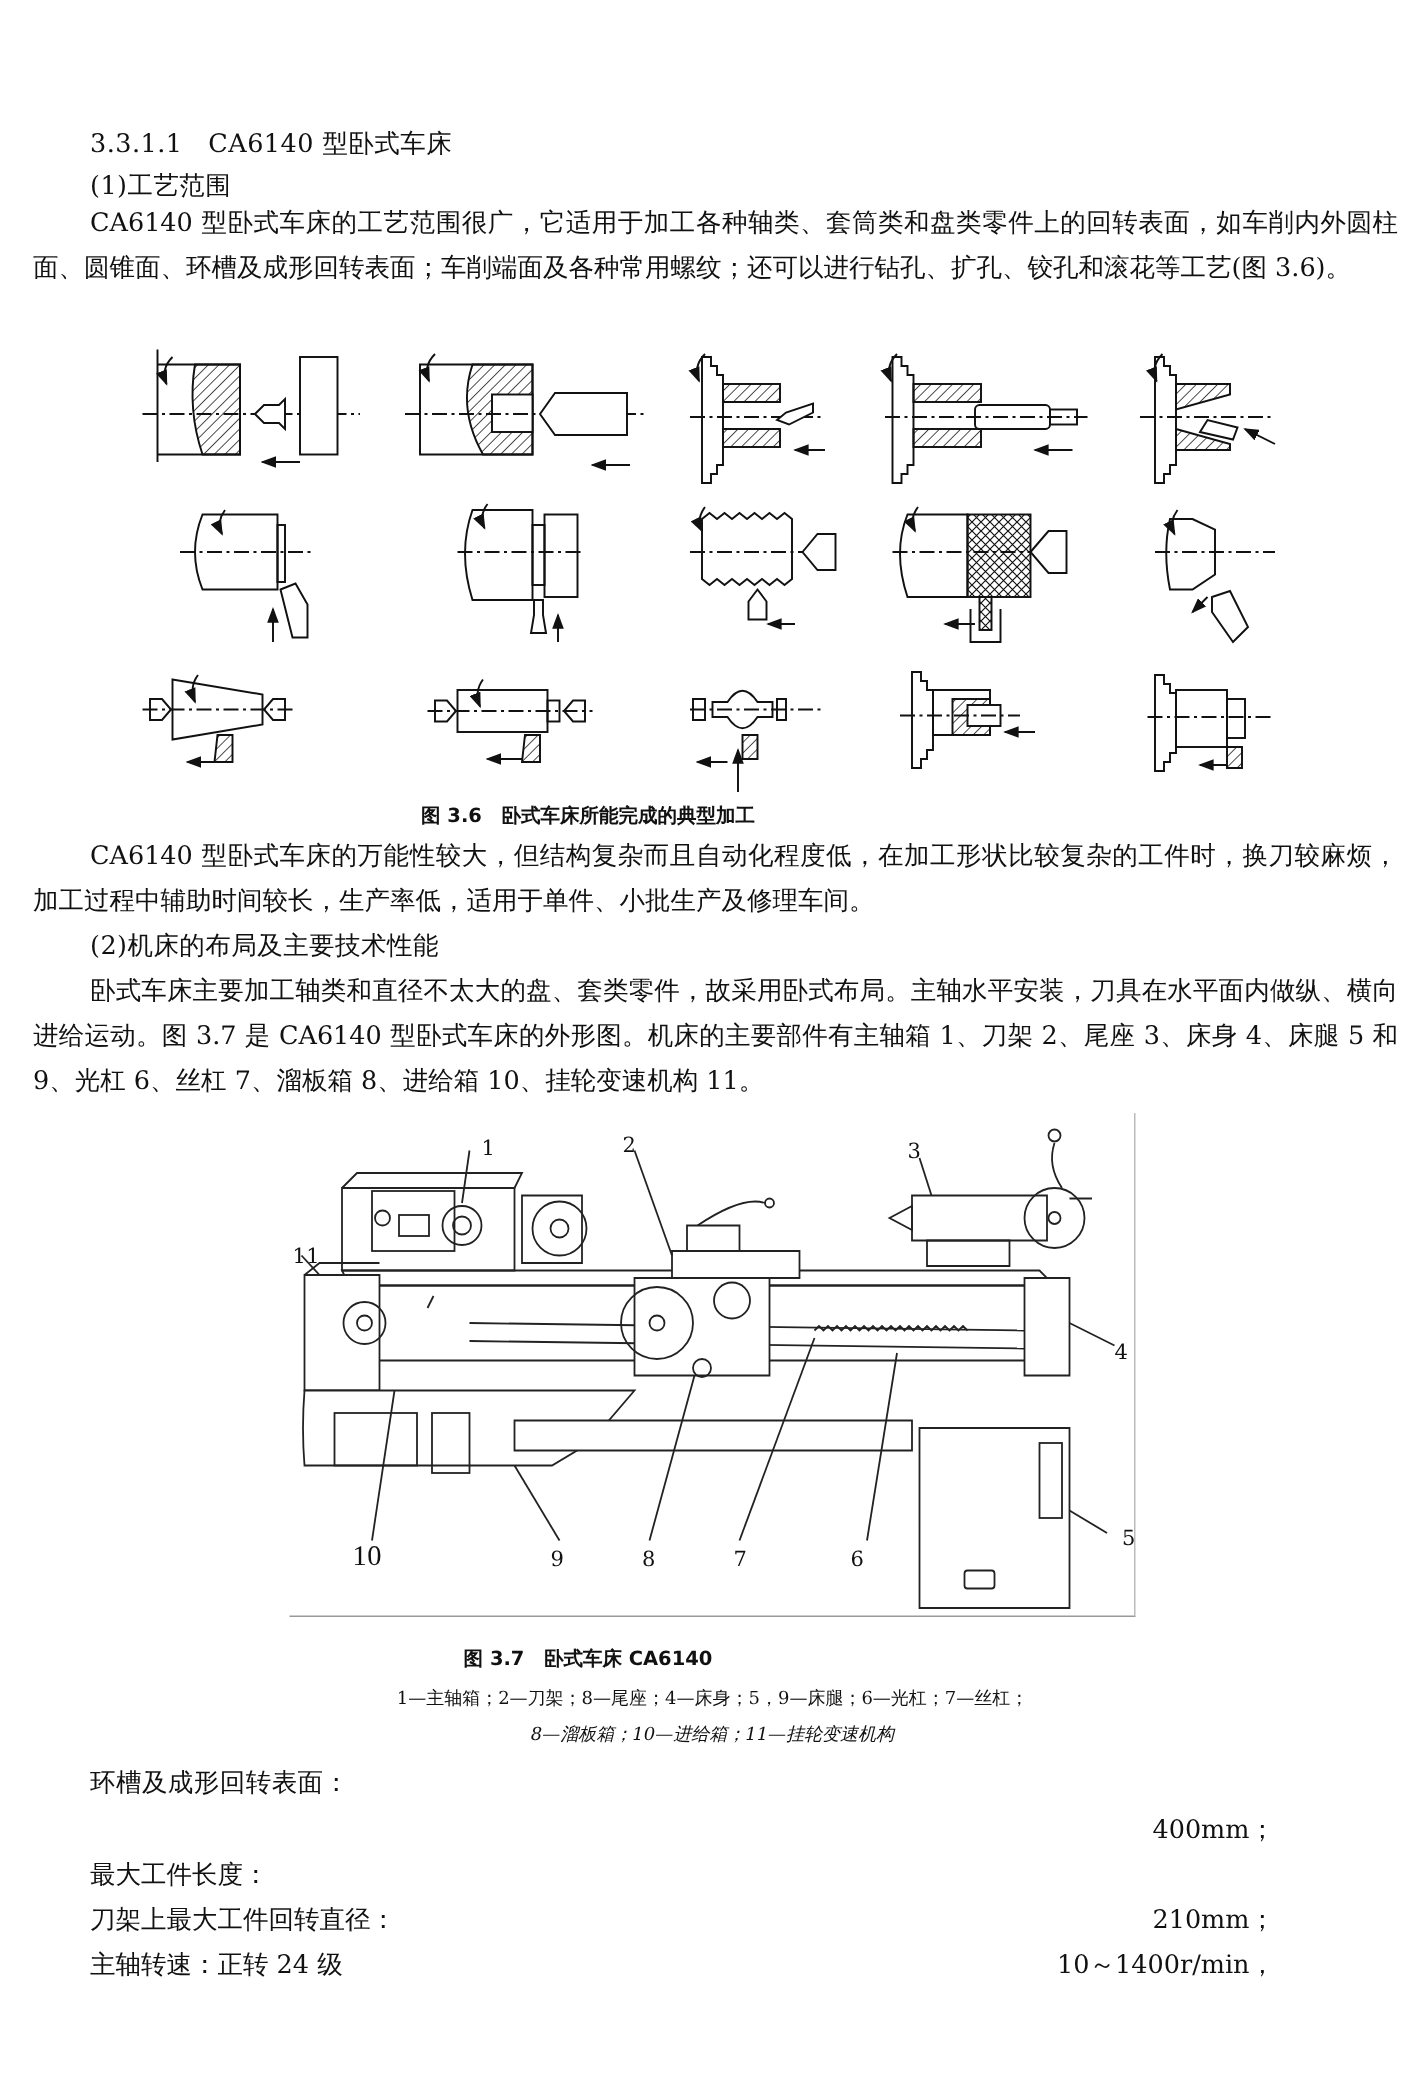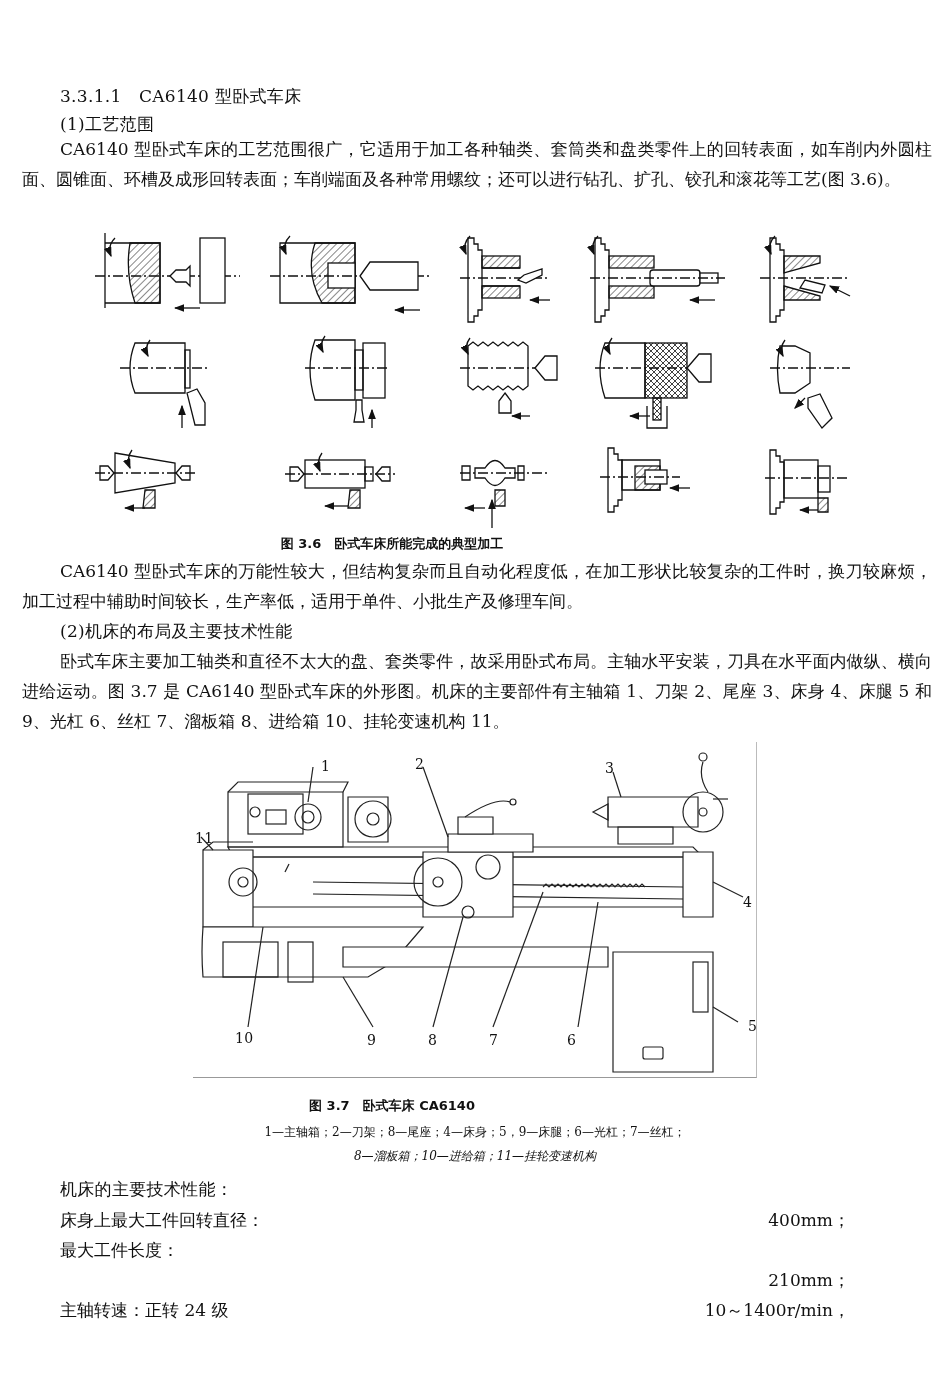--- a/index.html
+++ b/index.html
@@ -258,35 +258,35 @@
   </svg>
   <div class="line" style="left:128px; top:12px; font-size:14px;">1</div>
   <div class="line" style="left:222px; top:10px; font-size:14px;">2</div>
   <div class="line" style="left:412px; top:14px; font-size:14px;">3</div>
   <div class="line" style="left:550px; top:148px; font-size:14px;">4</div>
   <div class="line" style="left:555px; top:272px; font-size:14px;">5</div>
   <div class="line" style="left:374px; top:286px; font-size:14px;">6</div>
   <div class="line" style="left:296px; top:286px; font-size:14px;">7</div>
   <div class="line" style="left:235px; top:286px; font-size:14px;">8</div>
   <div class="line" style="left:174px; top:286px; font-size:14px;">9</div>
-  <div class="line" style="left:42px; top:284px; font-size:14px;">10</div>
+  <div class="line" style="left:42px; top:284px; font-size:19px;font-family:Liberation Serif, serif;">10</div>
   <div class="line" style="left:2px; top:84px; font-size:14px;">11</div>
 </div>
 
 <div class="caption" style="top:1097px;">图 3.7　卧式车床 CA6140</div>
 <div class="legend" style="top:1121px;">1—主轴箱；2—刀架；8—尾座；4—床身；5，9—床腿；6—光杠；7—丝杠；</div>
 <div class="legend" style="top:1145px;font-style:italic;">8—溜板箱；10—进给箱；11—挂轮变速机构</div>
 
-<div class="line" style="left:60px; top:1177px;">机床的主要技术性能：</div>
+<div class="line" style="left:60px; top:1177px;">环槽及成形回转表面：</div>
 <div class="spec-row" style="top:1205px;">
-  <span class="k">床身上最大工件回转直径：</span>
   <span class="v">400mm；</span>
 </div>
 <div class="spec-row" style="top:1235px;">
   <span class="k">最大工件长度：</span>
 </div>
 <div class="spec-row" style="top:1265px;">
+  <span class="k">刀架上最大工件回转直径：</span>
   <span class="v">210mm；</span>
 </div>
 <div class="spec-row" style="top:1295px;">
   <span class="k">主轴转速：正转 24 级</span>
   <span class="v">10～1400r/min，</span>
 </div>
 
 </body></html>

